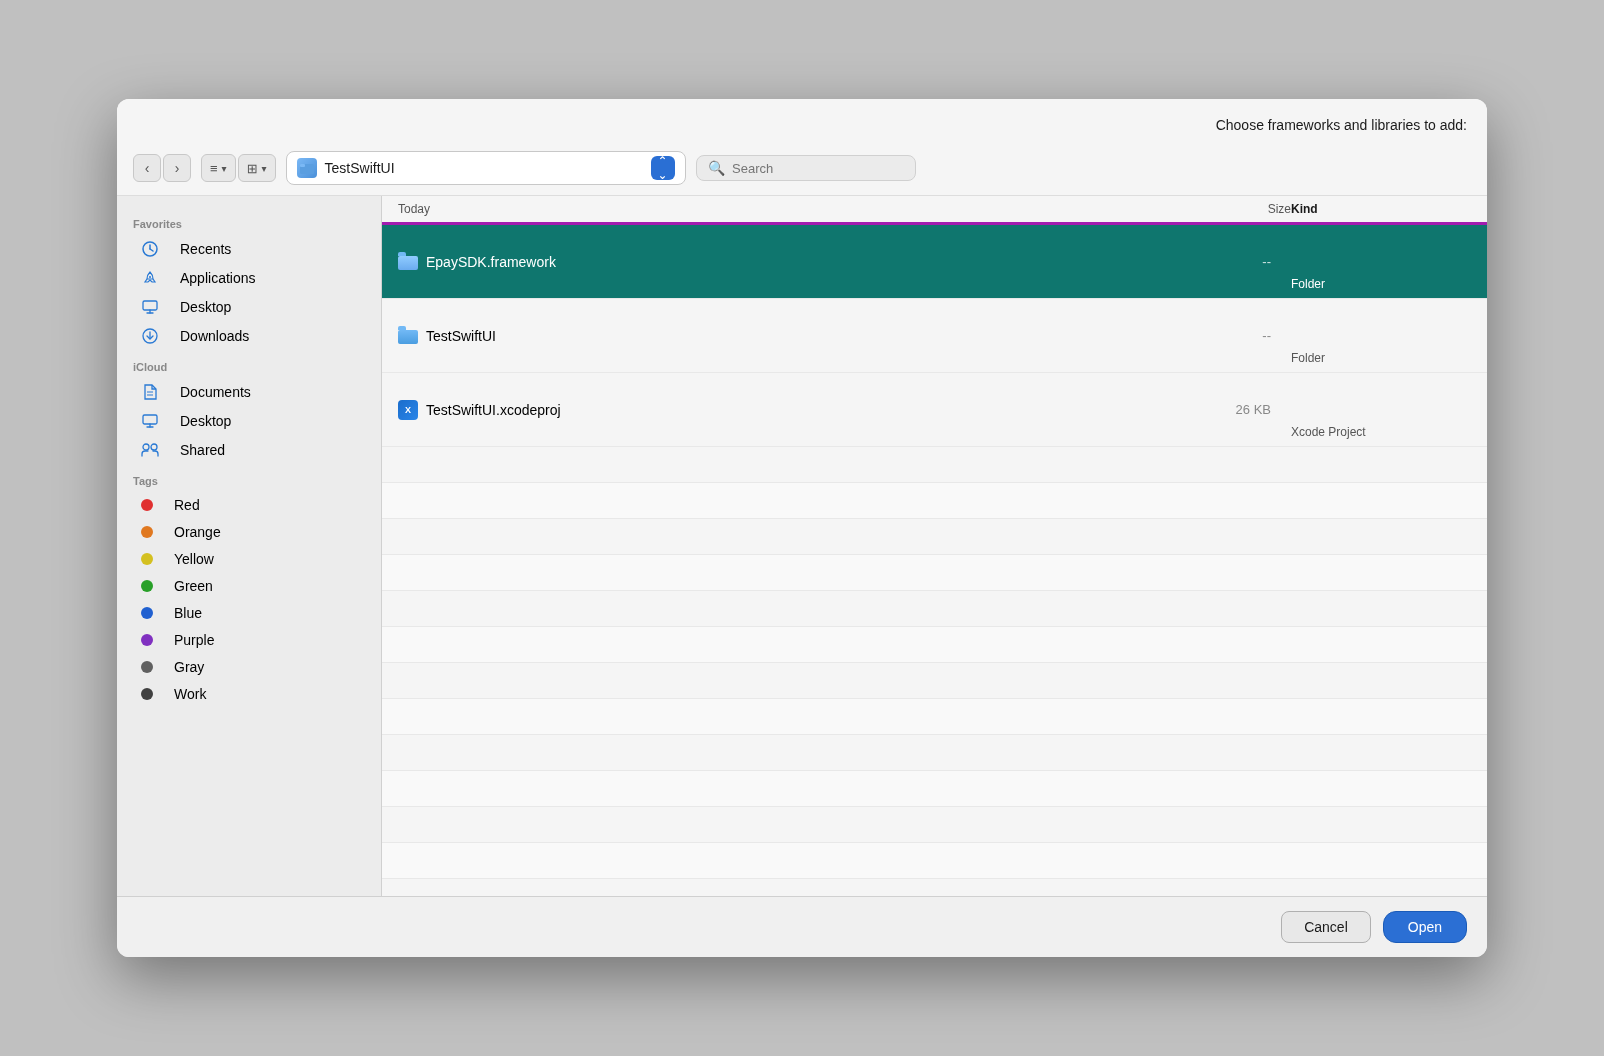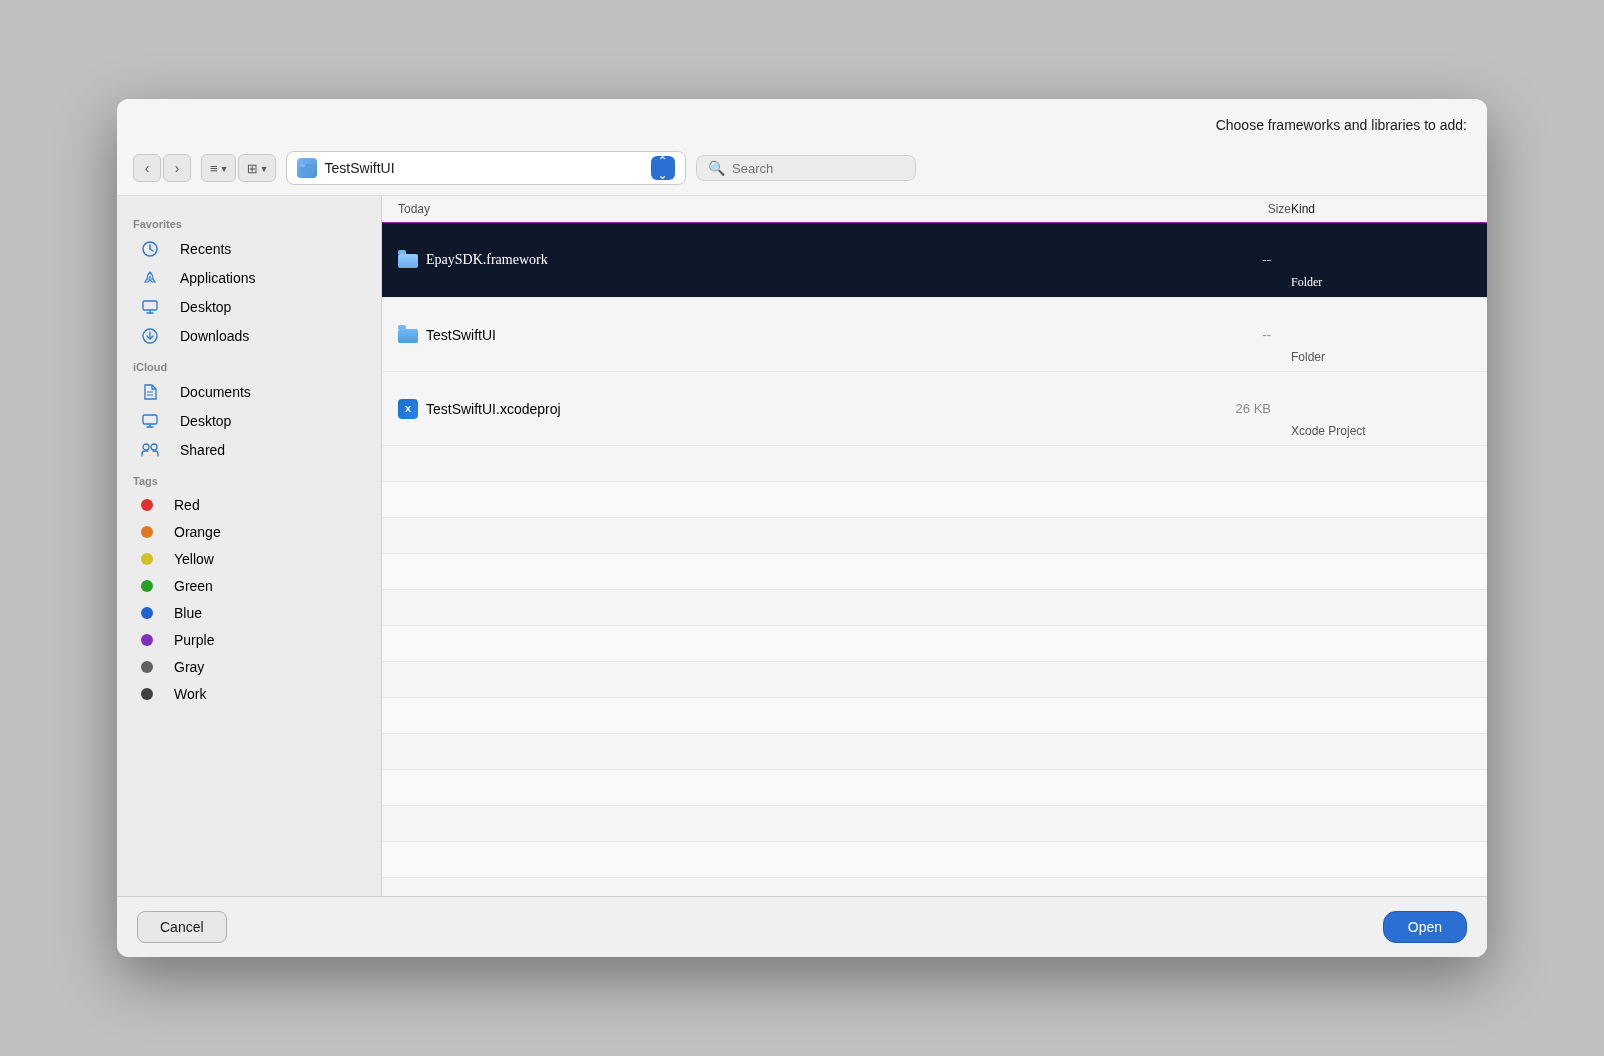--- a/index.html
+++ b/index.html
@@ -209,21 +209,21 @@
     .file-list {
       flex: 1;
       display: flex;
       flex-direction: column;
     }
 
     .file-list-header {
       display: flex;
       align-items: center;
       padding: 6px 16px;
-      border-bottom: 1px solid #a21caf;
+      border-bottom: 3px solid #a21caf;
       background: #f5f5f5;
     }
 
     .col-name {
       flex: 1;
       font-size: 12px;
       font-weight: 500;
       color: #555;
     }
 
@@ -231,35 +231,34 @@
       width: 120px;
       font-size: 12px;
       font-weight: 500;
       color: #555;
       text-align: right;
     }
 
     .col-kind {
       width: 180px;
       font-size: 12px;
-      font-weight: 400;
+      font-weight: 700;
       color: #1a1a1a;
     }
 
     .file-row {
       display: flex;
       align-items: center;
       padding: 7px 16px;
       border-bottom: 1px solid #e8e8e8;
       cursor: pointer;
     }
     .file-row.selected {
-      background: #0f172a;
+      background: #0f766e;
       color: white;
-      font-family: Liberation Serif, serif;
     }
 
     .file-row-name {
       flex: 1;
       display: flex;
       align-items: center;
       gap: 8px;
       font-size: 14px;
     }
 
@@ -331,21 +330,21 @@
     }
 
     .empty-row {
       height: 36px;
       border-bottom: 1px solid #e8e8e8;
     }
     .empty-row:nth-child(even) { background: #f9f9f9; }
 
     .dialog-footer {
       display: flex;
-      justify-content: space-between;
+      justify-content: flex-end;
       align-items: center;
       padding: 14px 20px;
       gap: 12px;
       background: #f0f0f0;
       border-top: 1px solid #d0d0d0;
     }
 
     .btn-cancel {
       padding: 7px 22px;
       background: #e8e8e8;

